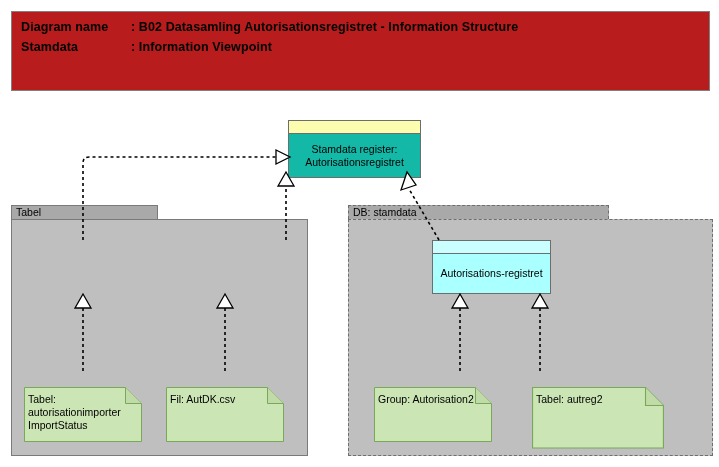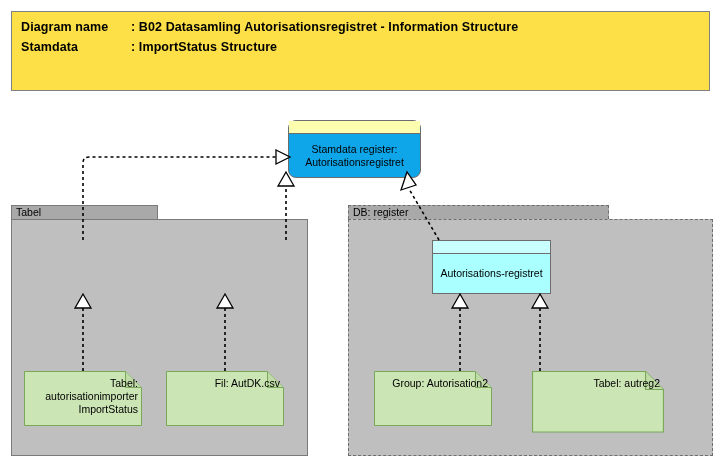--- a/index.html
+++ b/index.html
@@ -20,21 +20,21 @@
     overflow: hidden;
   }
 
   
   #title-block {
     position: absolute;
     left: 11px;
     top: 11px;
     width: 699px;
     height: 80px;
-    background: #fde047;
+    background: #b91c1c;
     border: 1px solid #808080;
     box-sizing: border-box;
   }
   #title-block .line {
     position: absolute;
     left: 9px;
     font-size: 12.5px;
     font-weight: bold;
     color: #000000;
     white-space: pre;
@@ -100,33 +100,34 @@
     height: 13px;
     border-bottom: 1px solid #6d6d6d;
     box-sizing: border-box;
   }
   .el .label {
     position: relative;
     padding: 13px 3px 0 3px;
     width: 100%;
     z-index: 2;
   }
-  .el.yellow { background: #0ea5e9; border-radius: 8px; }
+  .el.yellow { background: #14b8a6; }
   .el.yellow .strip { background: #fdfdb0; }
   .el.cyan { background: #aaffff; }
   .el.cyan .strip { background: #c9ffff; }
 
   
   .doc {
     position: absolute;
     box-sizing: border-box;
     font-size: 10.5px;
     line-height: 13px;
     color: #000000;
-    text-align: right;
+    text-align: left;
+    margin-top: 16px;
   }
   .doc .shape {
     position: absolute;
     inset: 0;
   }
   .doc .doc-label {
     position: absolute;
     left: 0;
     right: 0;
     top: 6px;
@@ -146,32 +147,32 @@
     z-index: 5;
   }
 </style>
 </head>
 <body>
 
 <div id="canvas">
 
   <div id="title-block">
     <div class="line" id="title-line-1"><span class="tl-key">Diagram name</span><span>: </span><span>B02 Datasamling Autorisationsregistret - Information Structure</span></div>
-    <div class="line" id="title-line-2"><span class="tl-key">Stamdata</span><span>: </span><span>ImportStatus Structure</span></div>
+    <div class="line" id="title-line-2"><span class="tl-key">Stamdata</span><span>: </span><span>Information Viewpoint</span></div>
   </div>
 
   <div class="group solid" id="group-left" style="left:11px; top:205px; width:297px; height:251px;">
     <div class="tab" style="width:147px;"></div>
     <div class="tab-label">Tabel</div>
     <div class="body" style="top:14px; width:297px; height:237px;"></div>
   </div>
 
   <div class="group dashed" id="group-db" style="left:348px; top:205px; width:365px; height:251px;">
     <div class="tab" style="width:261px;"></div>
-    <div class="tab-label">DB: register</div>
+    <div class="tab-label">DB: stamdata</div>
     <div class="body" style="top:14px; width:365px; height:237px;"></div>
   </div>
 
   <div class="el yellow" id="el-stamdata-register" style="left:288px; top:120px; width:133px; height:58px;">
     <div class="strip"></div>
     <div class="label">Stamdata register: Autorisationsregistret</div>
   </div>
 
 
 

